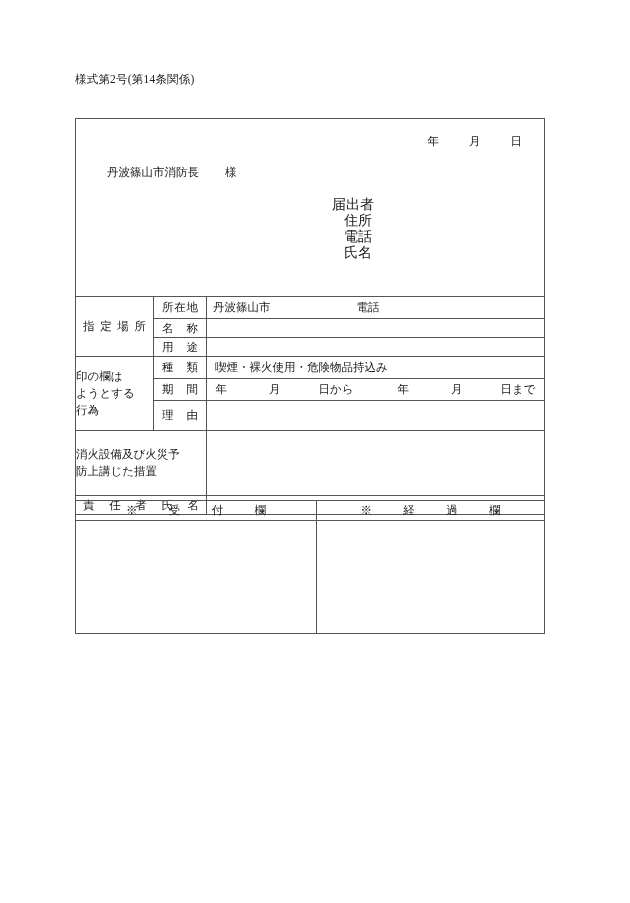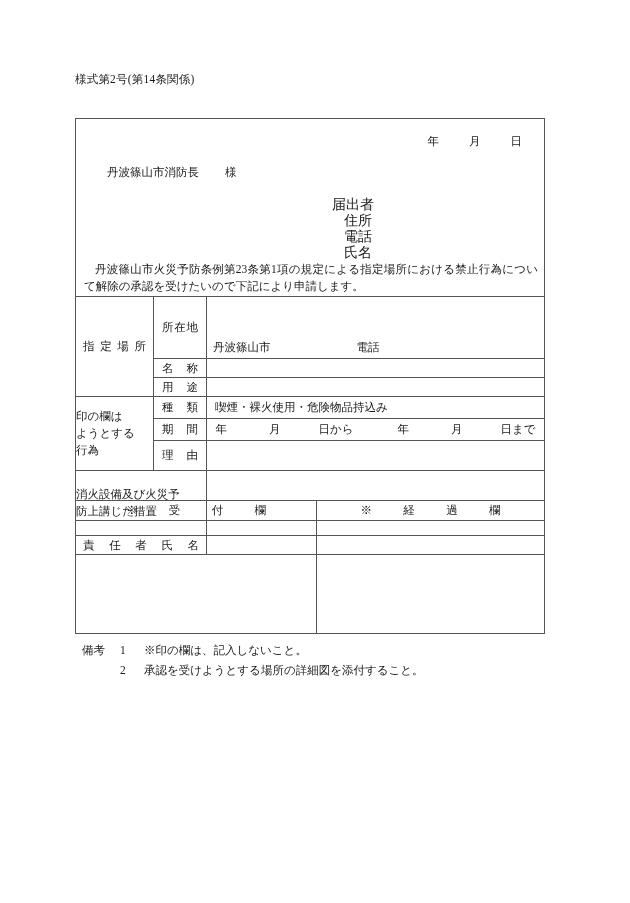--- a/index.html
+++ b/index.html
@@ -150,21 +150,20 @@
     text-align: left;
   }
   .stack-label span { display: block; white-space: nowrap; }
 
   
   .loc-inner {
     display: flex;
     align-items: flex-end;
     padding: 3px 6px;
     white-space: nowrap;
-    margin-top: 40px;
   }
   .loc-inner .city { }
   .loc-inner .tel { margin-left: 86px; }
 
   
   .period-inner {
     padding: 3px 6px;
     white-space: nowrap;
     text-align: center;
   }
@@ -236,23 +235,20 @@
       <span>丹波篠山市消防長</span><span class="sama-gap"></span><span>様</span>
     </div>
 
     <div class="applicant">
       <span class="ap-row">届出者</span>
       <span class="ap-row indent">住所</span>
       <span class="ap-row indent">電話</span>
       <span class="ap-row indent">氏名</span>
     </div>
 
-    <div class="statement">
-      <span class="lead">丹波篠山市火災予防条例第23条第1項の規定による指定場所における禁止行為につい</span><span>て解除の承認を受けたいので下記により申請します。</span>
-    </div>
 
   </div>
 
   <table class="main-table">
     <colgroup>
       <col style="width:78px">
       <col style="width:53px">
       <col>
     </colgroup>
     <tbody>
@@ -350,26 +346,14 @@
           <span class="spread-head"><span>※</span><span>経過欄</span></span>
         </td>
       </tr>
       <tr>
         <td class="off-body"></td>
         <td class="off-body"></td>
       </tr>
     </tbody>
   </table>
 
-  <div class="notes">
-    <div class="note-row">
-      <span class="note-label">備考</span>
-      <span class="note-num">1</span>
-      <span class="note-text">※印の欄は、記入しないこと。</span>
-    </div>
-    <div class="note-row">
-      <span class="note-label"></span>
-      <span class="note-num">2</span>
-      <span class="note-text">承認を受けようとする場所の詳細図を添付すること。</span>
-    </div>
-  </div>
 
 </div>
 
 </body></html>

